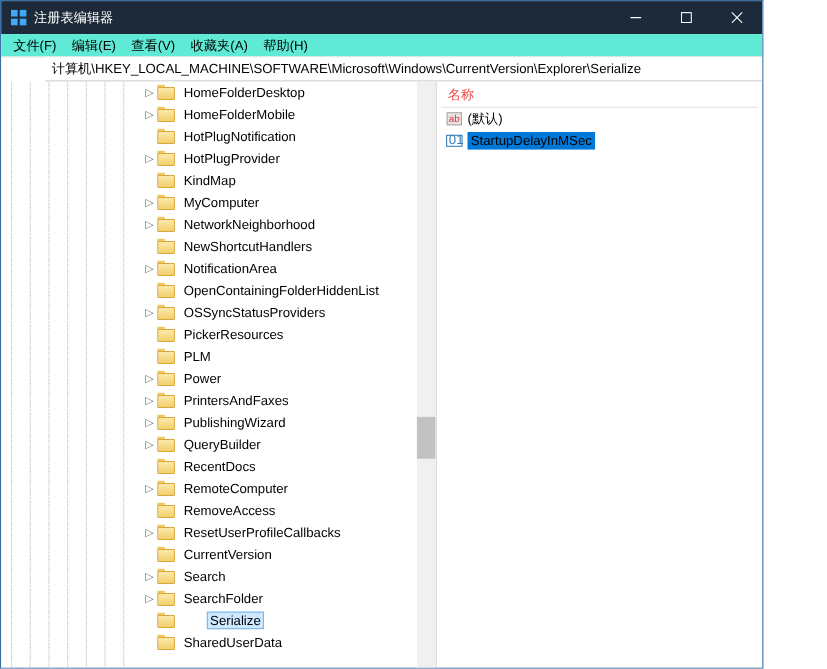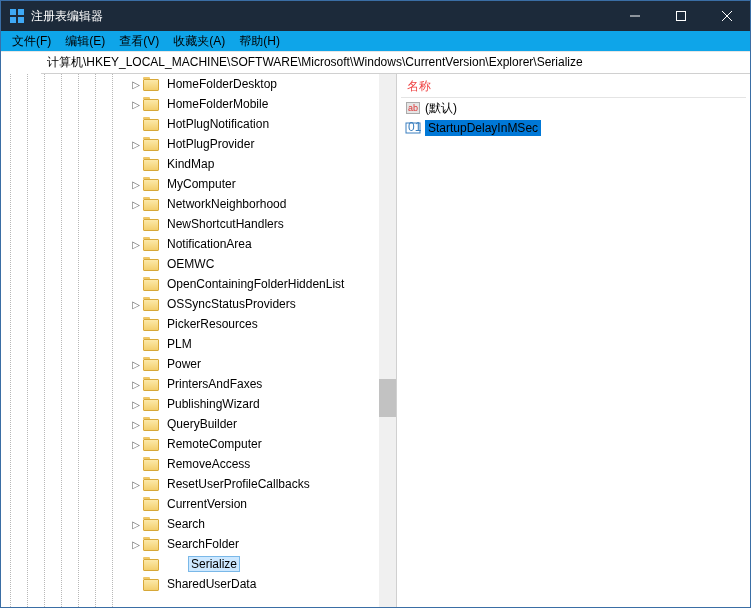--- a/index.html
+++ b/index.html
@@ -1,23 +1,23 @@
 <!DOCTYPE html>
 <html><head>
 <meta charset="utf-8">
 <style>
 * { margin: 0; padding: 0; box-sizing: border-box; font-family: "Microsoft YaHei", "Segoe UI", sans-serif; font-size: 12px; }
 body { background: #fff; }
-.window { width: 751px; height: 608px; border: 1px solid #3a6ea5; display: flex; flex-direction: column; overflow: hidden; }
+.window { width: 694px; height: 608px; border: 1px solid #3a6ea5; display: flex; flex-direction: column; overflow: hidden; }
 .titlebar { background: #1c2a3a; height: 30px; display: flex; align-items: center; color: #fff; }
 .titlebar-icon { width: 16px; height: 16px; margin: 0 6px 0 8px; }
 .titlebar-title { flex: 1; font-size: 12px; }
 .title-btns { display: flex; height: 100%; }
 .title-btn { width: 46px; display: flex; align-items: center; justify-content: center; color: #fff; }
-.menubar { height: 21px; display: flex; align-items: center; padding: 0 4px; background: #0ea5e9; border-bottom: 1px solid #e6e6e6; }
+.menubar { height: 21px; display: flex; align-items: center; padding: 0 4px; background: #5eead4; border-bottom: 1px solid #e6e6e6; }
 .menu-item { padding: 2px 7px; }
 .address { height: 22px; border-bottom: 1px solid #d0d0d0; display: flex; align-items: center; padding: 0 6px; background: #fff; margin-left: 40px; }
 .content { flex: 1; display: flex; overflow: hidden; }
 .tree-pane { width: 396px; border-right: 1px solid #d0d0d0; position: relative; overflow: hidden; display: flex; }
 .indent-lines { display: flex; padding-left: 9px; }
 .indent-lines span { width: 17px; height: 100%; border-left: 1px dotted #b8b8b8; }
 .tree { flex: 1; overflow: hidden; }
 .tree-scroll { width: 17px; background: #f0f0f0; position: relative; }
 .thumb { position: absolute; left: 0; right: 0; top: 305px; height: 38px; background: #c2c2c2; }
 .node { height: 20px; display: flex; align-items: center; white-space: nowrap; }
@@ -132,25 +132,20 @@
             <span class="label">NewShortcutHandlers</span>
           </div>
           <div class="node">
             <span class="expander">▷</span>
             <span class="folder"></span>
             <span class="label">NotificationArea</span>
           </div>
           <div class="node">
             <span class="expander empty">·</span>
             <span class="folder"></span>
-            <span class="label">OEMWC</span>
-          </div>
-          <div class="node">
-            <span class="expander empty">·</span>
-            <span class="folder"></span>
             <span class="label">OpenContainingFolderHiddenList</span>
           </div>
           <div class="node">
             <span class="expander">▷</span>
             <span class="folder"></span>
             <span class="label">OSSyncStatusProviders</span>
           </div>
           <div class="node">
             <span class="expander empty">·</span>
             <span class="folder"></span>
@@ -173,20 +168,25 @@
           </div>
           <div class="node">
             <span class="expander">▷</span>
             <span class="folder"></span>
             <span class="label">PublishingWizard</span>
           </div>
           <div class="node">
             <span class="expander">▷</span>
             <span class="folder"></span>
             <span class="label">QueryBuilder</span>
+          </div>
+          <div class="node">
+            <span class="expander empty">·</span>
+            <span class="folder"></span>
+            <span class="label">RecentDocs</span>
           </div>
           <div class="node">
             <span class="expander">▷</span>
             <span class="folder"></span>
             <span class="label">RemoteComputer</span>
           </div>
           <div class="node">
             <span class="expander empty">·</span>
             <span class="folder"></span>
             <span class="label">RemoveAccess</span>

